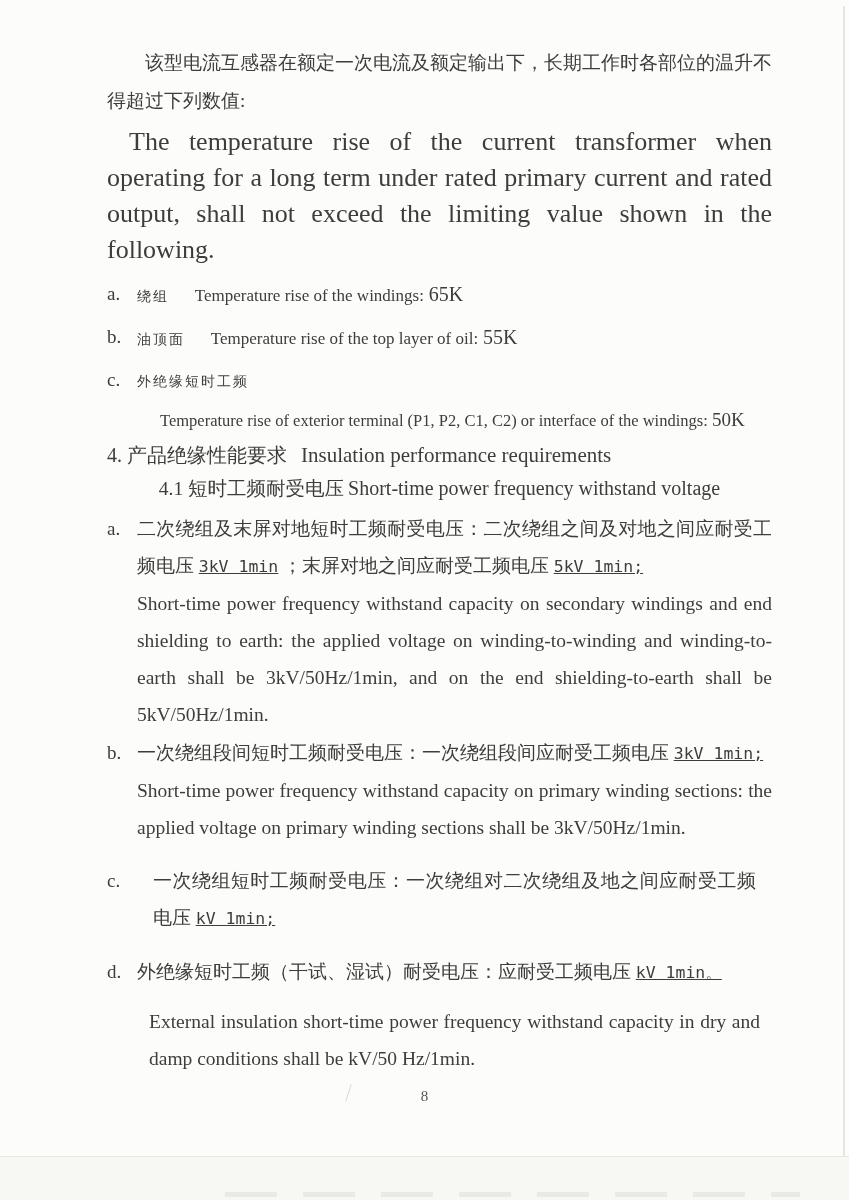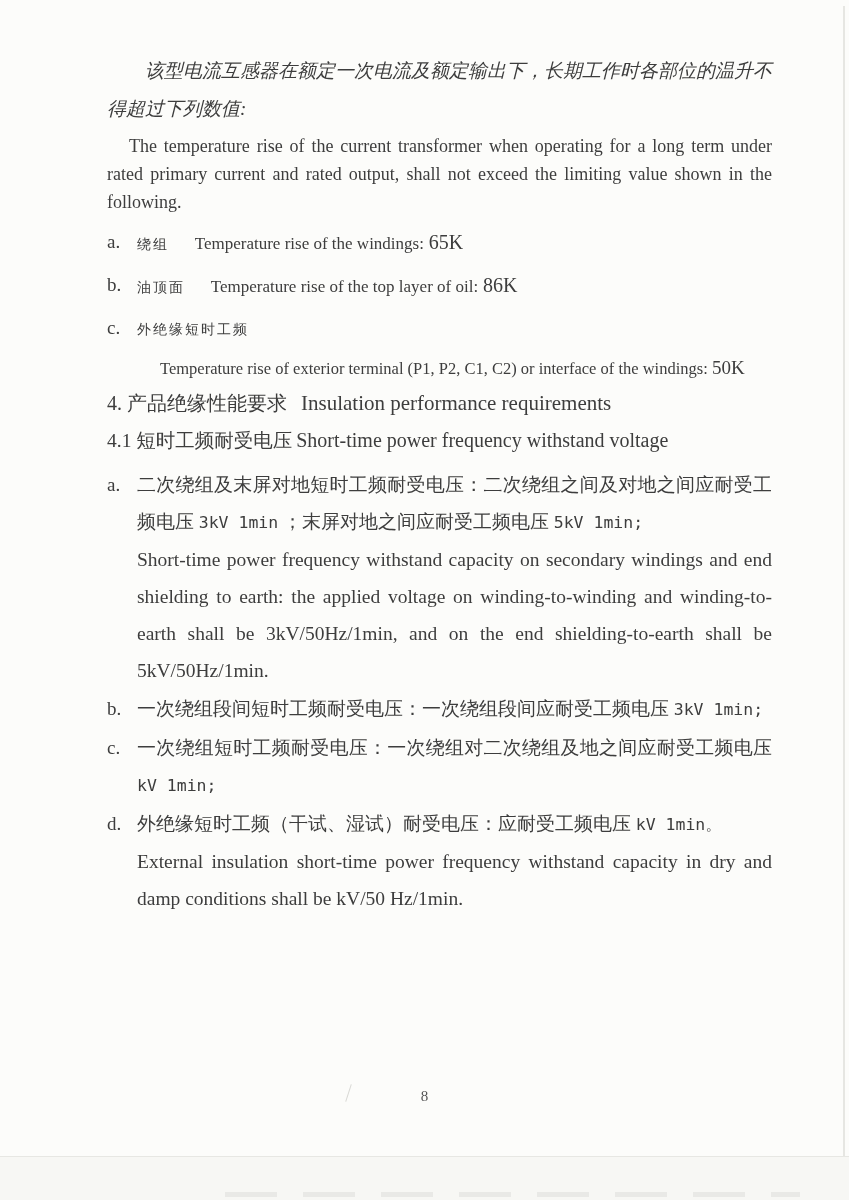--- a/index.html
+++ b/index.html
@@ -11,52 +11,52 @@
     font-family:"Liberation Serif","DejaVu Serif",serif;
     color:#3d3d3d;
   }
   .content {
     position:absolute;
     left:107px; top:44px;
     width:665px;
   }
   
   .zh { font-size:19px; line-height:38px; text-align:justify; }
-  .en { font-size:18px; line-height:28px; text-align:justify; }
-  .intro-zh { text-indent:2em; margin:8px 0 4px 0;font-style:italic; }
+  .en { font-size:26px; line-height:36px; text-align:justify; }
+  .intro-zh { text-indent:2em; margin:0 0 4px 0; }
   .intro-en { text-indent:22px; margin:0 0 6px 0; }
 
   
   .tlist { margin-top:2px; }
   .titem { position:relative; padding-left:30px; font-size:19px; line-height:40px; }
   .titem .lbl { position:absolute; left:0; top:0; font-size:19px; }
   .titem .zh-word { font-size:14px; letter-spacing:2px; }
   .titem .en-small { font-size:17px;margin-left:21px; }
   .titem .val { font-size:20px; }
   .tsub {
     padding-left:23px;
     font-size:16.5px; line-height:36px;
     margin-top:0;
   }
   .tsub .val { font-size:19px; }
 
   
   .sec-head { font-size:20px; line-height:33px; }
   .sec-head .en-part { font-size:21px; }
-  .sec-sub { font-size:19.5px; line-height:40px; }
+  .sec-sub { font-size:19.5px; line-height:33px;text-align:center; }
   .sec-sub .en-part { font-size:20px; }
   .hd-gap { display:inline-block; width:14px; }
 
   
   .ilist { margin-top:5px; }
   .iitem { position:relative; padding-left:30px; margin-bottom:1px; }
   .iitem .lbl { position:absolute; left:0; top:0; font-size:19px; line-height:37px; }
   .iitem .zh { font-size:19px; line-height:37px; }
   .iitem .en-sub { font-size:19.5px; line-height:37px; text-align:justify; margin-left:-7px; }
-  .mono { font-family:"DejaVu Sans Mono",monospace; font-size:16.5px; }
+  .mono { font-family:"DejaVu Sans Mono",monospace; font-size:16.5px;text-decoration:underline; }
 
   
   .footer-page {
     position:absolute; left:0; top:1088px; width:849px;
     text-align:center; font-size:15px; color:#555;
   }
   .slash-artifact {
     position:absolute; left:348px; top:1084px;
     width:1px; height:18px; background:#c9c9c5;
     transform:rotate(18deg); opacity:.7;
@@ -93,21 +93,21 @@
       <div class="titem">
         <span class="lbl">a.</span>
         <span class="zh-word">绕组</span>
         <span class="en-small">Temperature rise of the windings:</span>
         <span class="val">65K</span>
       </div>
       <div class="titem">
         <span class="lbl">b.</span>
         <span class="zh-word">油顶面</span>
         <span class="en-small">Temperature rise of the top layer of oil:</span>
-        <span class="val">86K</span>
+        <span class="val">55K</span>
       </div>
       <div class="titem">
         <span class="lbl">c.</span>
         <span class="zh-word">外绝缘短时工频</span>
         <div class="tsub">
           <span>Temperature rise of exterior terminal (P1, P2, C1, C2) or interface of the windings:</span>
           <span class="val">50K</span>
         </div>
       </div>
     </div>
@@ -125,31 +125,32 @@
 
       <div class="iitem">
         <span class="lbl">a.</span>
         <p class="zh" style="margin:0"><span>二次绕组及末屏对地短时工频耐受电压：二次绕组之间及对地之间应耐受工频电压 </span><span class="mono">3kV 1min</span><span> ；末屏对地之间应耐受工频电压 </span><span class="mono">5kV 1min;</span></p>
         <p class="en-sub" style="margin:0">Short-time power frequency withstand capacity on secondary windings and end shielding to earth: the applied voltage on winding-to-winding and winding-to-earth shall be 3kV/50Hz/1min, and on the end shielding-to-earth shall be 5kV/50Hz/1min.</p>
       </div>
 
       <div class="iitem">
         <span class="lbl">b.</span>
         <p class="zh" style="margin:0"><span>一次绕组段间短时工频耐受电压：一次绕组段间应耐受工频电压 </span><span class="mono">3kV 1min;</span><span></span><span class="mono"></span></p>
+        <p class="en-sub" style="margin:0">Short-time power frequency withstand capacity on primary winding sections: the applied voltage on primary winding sections shall be 3kV/50Hz/1min.</p>
       </div>
 
       <div class="iitem">
         <span class="lbl">c.</span>
-        <p class="zh" style="margin:0"><span>一次绕组短时工频耐受电压：一次绕组对二次绕组及地之间应耐受工频电压 </span><span class="mono">kV 1min;</span><span></span><span class="mono"></span></p>
+        <p class="zh" style="margin:16px"><span>一次绕组短时工频耐受电压：一次绕组对二次绕组及地之间应耐受工频电压 </span><span class="mono">kV 1min;</span><span></span><span class="mono"></span></p>
       </div>
 
       <div class="iitem">
         <span class="lbl">d.</span>
         <p class="zh" style="margin:0"><span>外绝缘短时工频（干试、湿试）耐受电压：应耐受工频电压 </span><span class="mono">kV 1min。</span><span></span><span class="mono"></span></p>
-        <p class="en-sub" style="margin:0">External insulation short-time power frequency withstand capacity in dry and damp conditions shall be kV/50 Hz/1min.</p>
+        <p class="en-sub" style="margin:12px">External insulation short-time power frequency withstand capacity in dry and damp conditions shall be kV/50 Hz/1min.</p>
       </div>
 
     </div>
   </div>
 
   <div class="slash-artifact"></div>
   <div class="footer-page">8</div>
   <div class="edge-right"></div>
   <div class="page-bottom-line"></div>
   <div class="below-page"></div>

